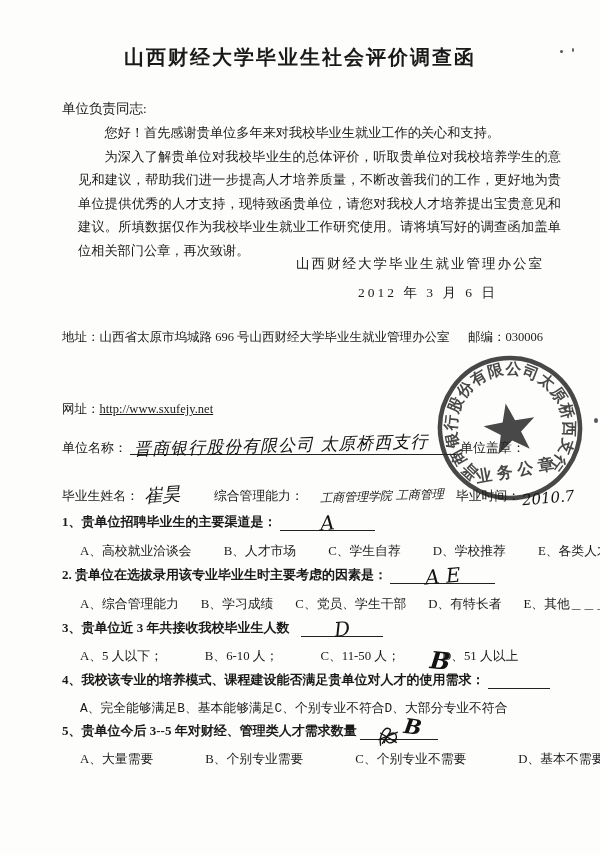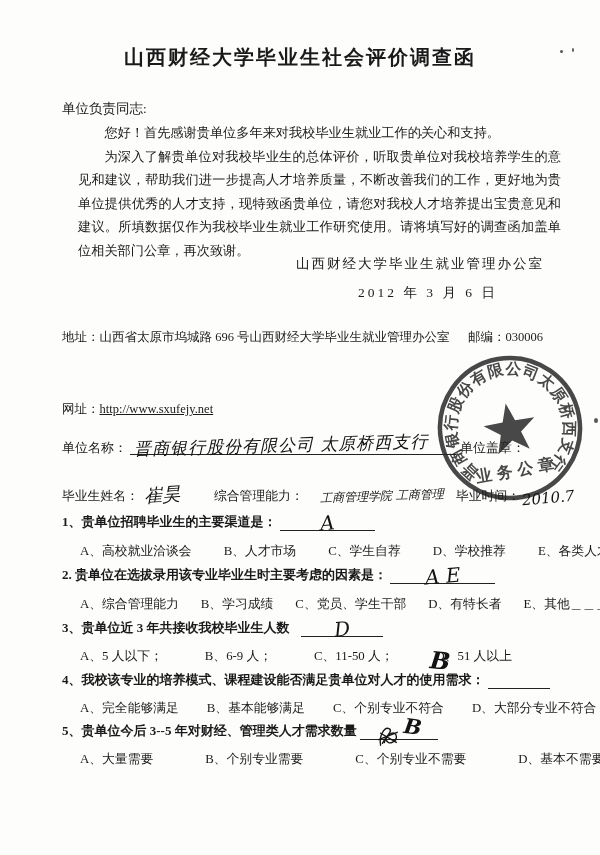--- a/index.html
+++ b/index.html
@@ -34,21 +34,21 @@
   .grad-row .l2{position:absolute;left:152px;bottom:2px;}
   .grad-row .hw-college{position:absolute;left:258px;bottom:2px;font-size:12px;
     white-space:nowrap;transform:rotate(-2deg);}
   .grad-row .l3{position:absolute;left:394px;bottom:2px;margin-top:44px;}
   .grad-row .hw-time{position:absolute;left:460px;bottom:0;font-size:15px;transform:rotate(-5deg);}
   .q{position:absolute;left:62px;font-size:13px;font-weight:600;white-space:nowrap;}
   .blank{display:inline-block;border-bottom:1.5px solid #222;text-align:center;
     vertical-align:bottom;height:18px;line-height:18px;}
   .hw-ans{font-size:20px;font-weight:500;display:inline-block;transform:rotate(-5deg);position:relative;top:2px;}
   .opts{position:absolute;left:80px;display:flex;font-size:12.8px;font-weight:400;white-space:nowrap;}
-  .g24{gap:32px;} .g22{gap:22px;} .g42{gap:42px;} .g16{gap:28px;} .g52{gap:52px;}
+  .g24{gap:32px;} .g22{gap:22px;} .g42{gap:42px;} .g16{gap:0;font-family:Liberation Mono, monospace;} .g52{gap:52px;}
   .ans-float{position:absolute;font-size:24px;transform:rotate(6deg);}
   .scribble{display:inline-block;vertical-align:middle;transform:translateY(2px);}
   .stamp{position:absolute;left:430px;top:348px;width:160px;height:160px;
     transform:rotate(-10deg);opacity:.84;}
   .speck{position:absolute;background:#555;border-radius:50%;}
 </style>
 </head>
 <body>
 
 <div class="page">
@@ -126,21 +126,21 @@
     <span>D、有特长者</span>
     <span>E、其他＿＿＿＿</span>
   </div>
 
   <div class="q" style="top:618px;">
     <span>3、贵单位近 3 年共接收我校毕业生人数</span>
     <span class="blank" style="width:82px;margin-left:8px;"><span class="hw hw-ans">D</span></span>
   </div>
   <div class="opts g42" style="top:648px;">
     <span>A、5 人以下；</span>
-    <span>B、6-9 人；</span>
+    <span>B、6-10 人；</span>
     <span>C、11-50 人；</span>
     <span>D、51 人以上</span>
   </div>
 
   <div class="q" style="top:670px;">
     <span>4、我校该专业的培养模式、课程建设能否满足贵单位对人才的使用需求：</span>
     <span class="blank" style="width:62px;"></span>
     <span class="hw ans-float" style="left:368px;top:-24px;">B</span>
   </div>
   <div class="opts g16" style="top:700px;">

